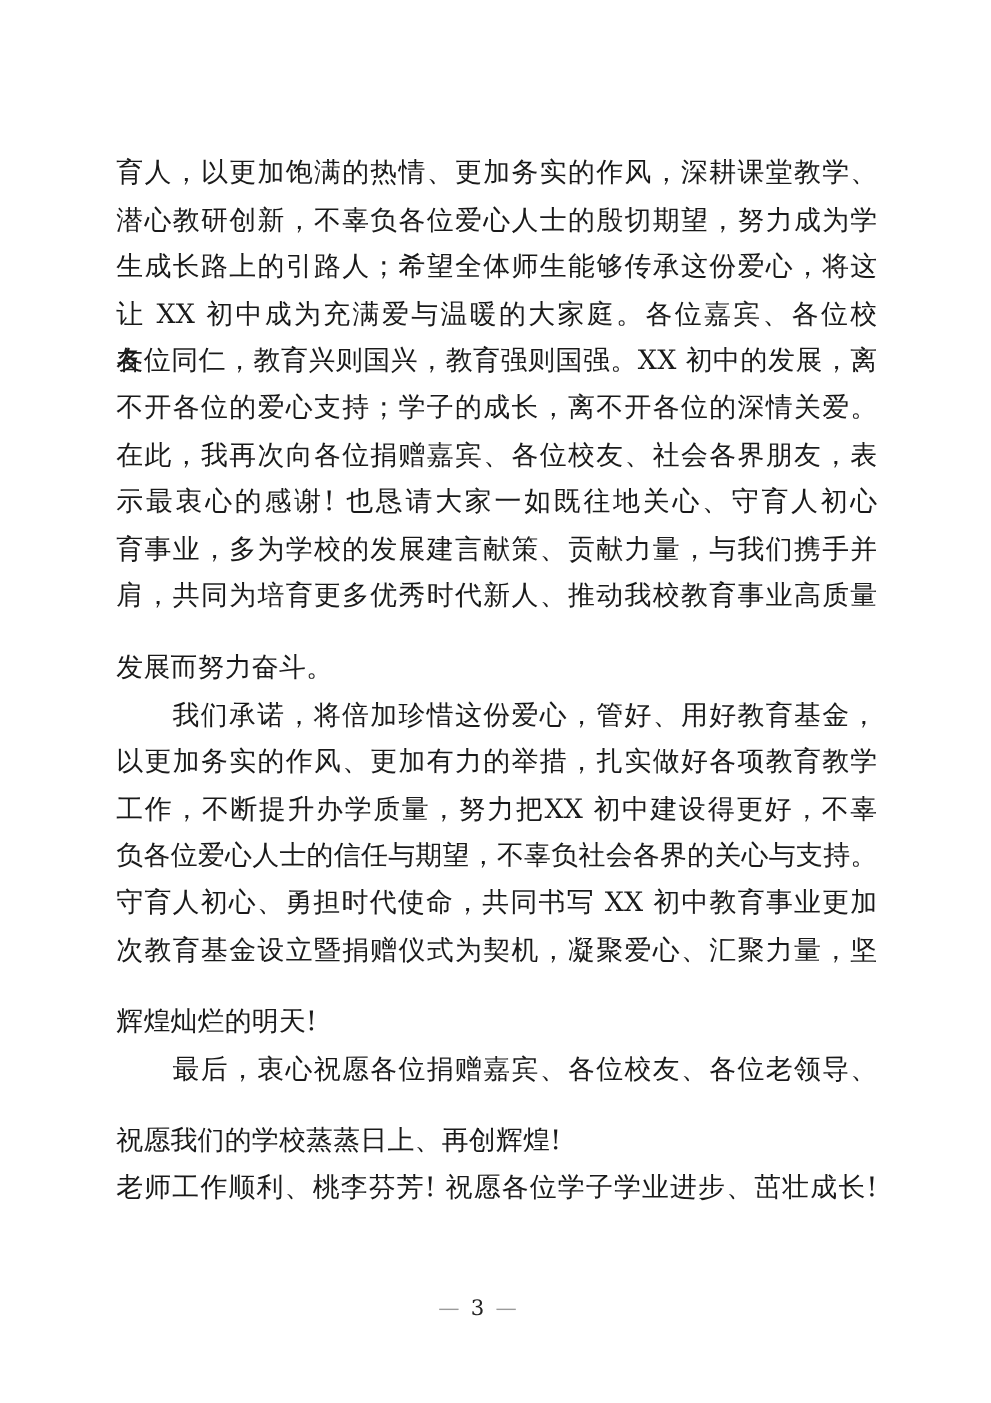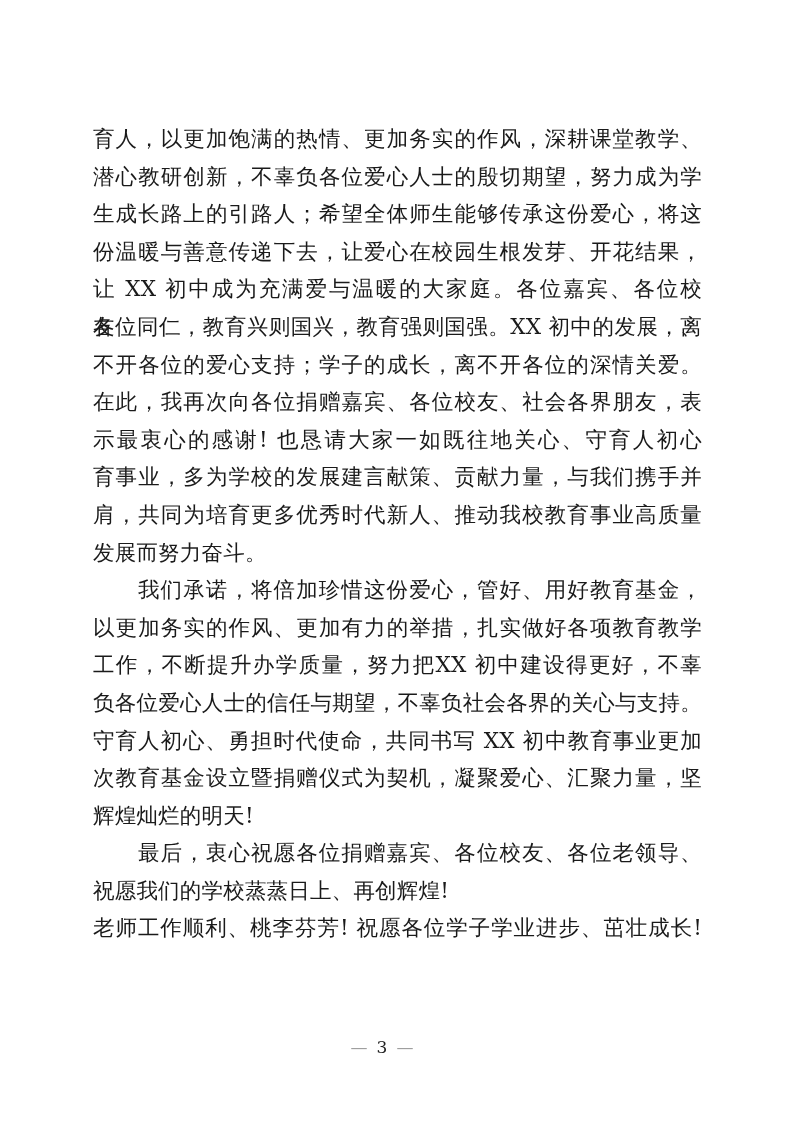--- a/index.html
+++ b/index.html
@@ -26,20 +26,21 @@
     line-height: 37.6px;
     height: 37.6px;
     color: #1a1a1a;
     text-align: justify;
     text-align-last: justify;
     letter-spacing: 0.2px;
     white-space: normal;
   }
   .line.para-end {
     text-align-last: left;
+    margin-top: 20px;
   }
   .line.indent {
     text-indent: 45px;
   }
   .footer {
     position: absolute;
     top: 1036px;
     left: 0;
     width: 100%;
     text-align: center;
@@ -57,21 +58,20 @@
 </style>
 </head>
 <body>
 
 <div class="page">
 
   <div class="body-text">
     <div class="line">育人，以更加饱满的热情、更加务实的作风，深耕课堂教学、</div>
     <div class="line">潜心教研创新，不辜负各位爱心人士的殷切期望，努力成为学</div>
     <div class="line">生成长路上的引路人；希望全体师生能够传承这份爱心，将这</div>
-    <div class="line">份温暖与善意传递下去，让爱心在校园生根发芽、开花结果，</div>
     <div class="line">让 XX 初中成为充满爱与温暖的大家庭。各位嘉宾、各位校友、</div>
     <div class="line">各位同仁，教育兴则国兴，教育强则国强。XX 初中的发展，离</div>
     <div class="line">不开各位的爱心支持；学子的成长，离不开各位的深情关爱。</div>
     <div class="line">在此，我再次向各位捐赠嘉宾、各位校友、社会各界朋友，表</div>
     <div class="line">示最衷心的感谢! 也恳请大家一如既往地关心、守育人初心</div>
     <div class="line">育事业，多为学校的发展建言献策、贡献力量，与我们携手并</div>
     <div class="line">肩，共同为培育更多优秀时代新人、推动我校教育事业高质量</div>
     <div class="line para-end">发展而努力奋斗。</div>
     <div class="line indent">我们承诺，将倍加珍惜这份爱心，管好、用好教育基金，</div>
     <div class="line">以更加务实的作风、更加有力的举措，扎实做好各项教育教学</div>

